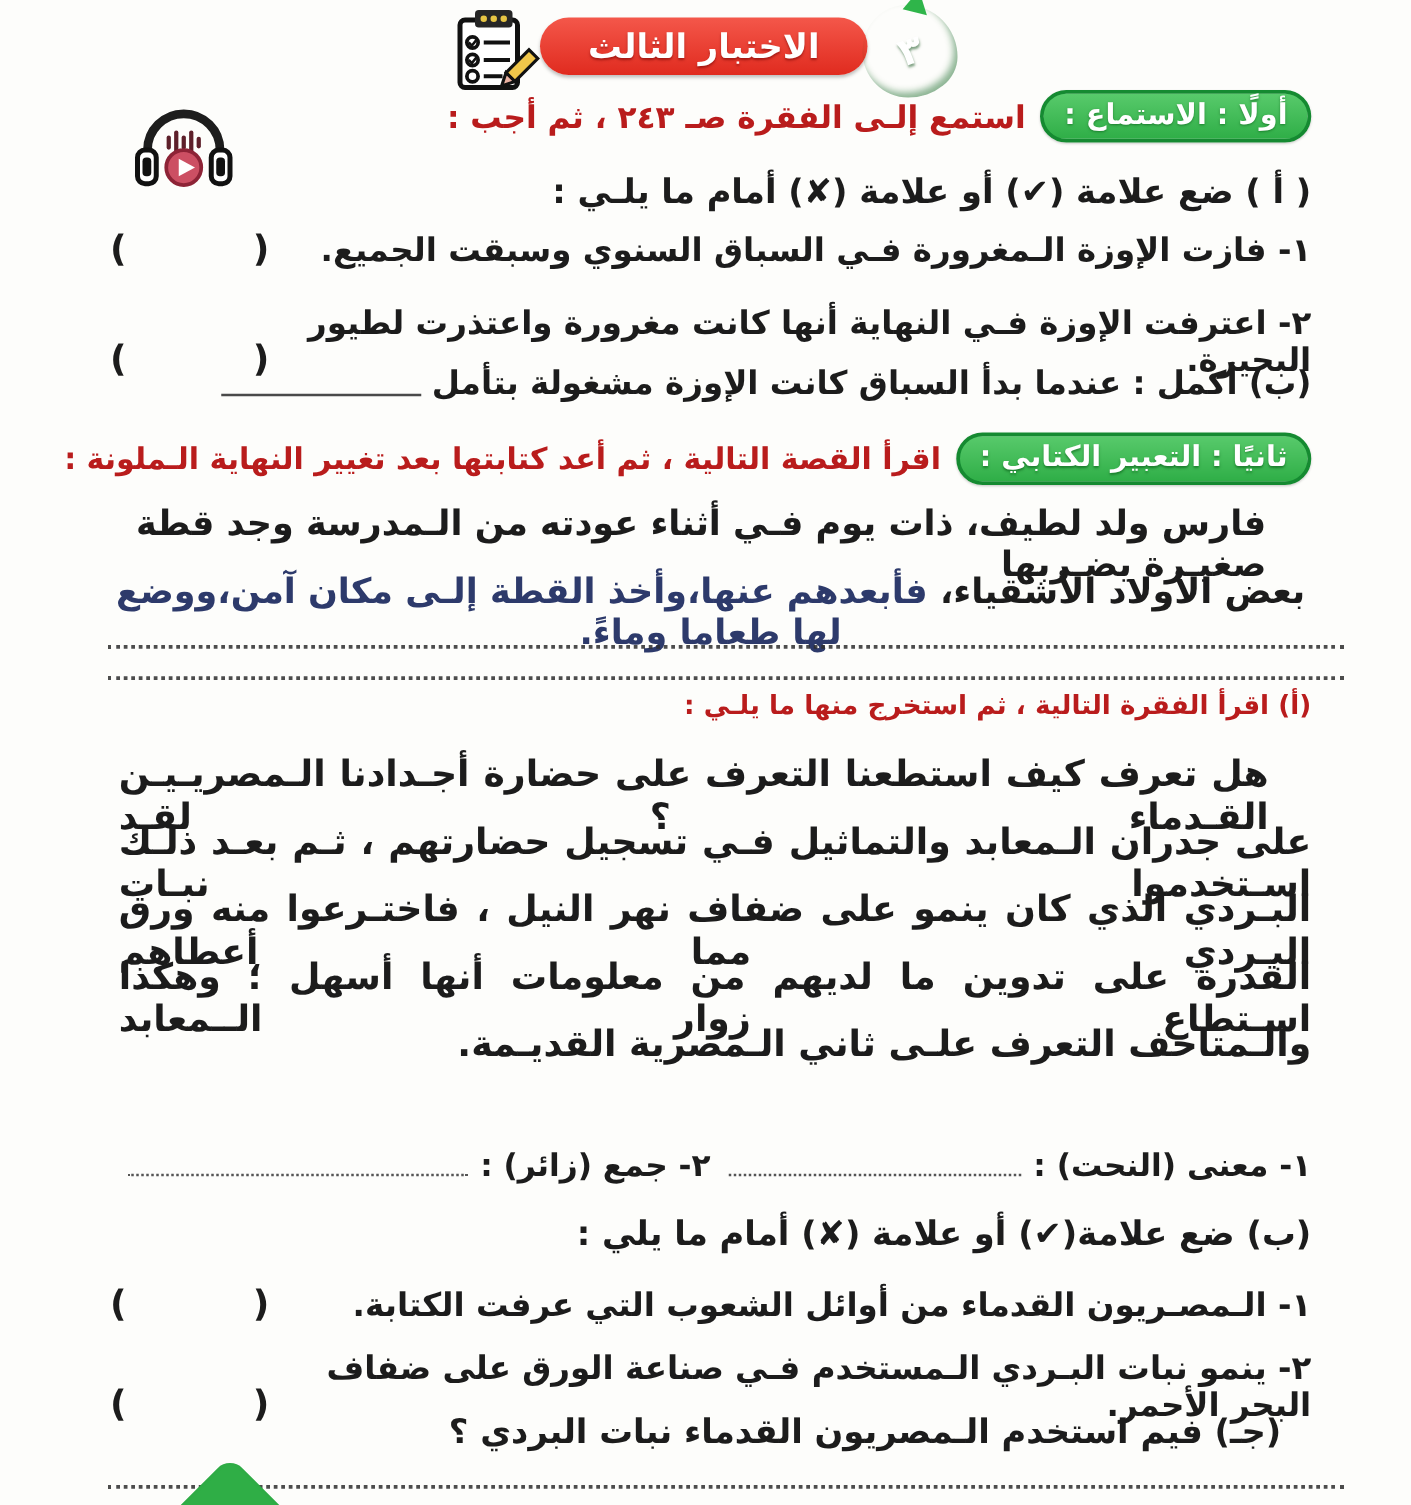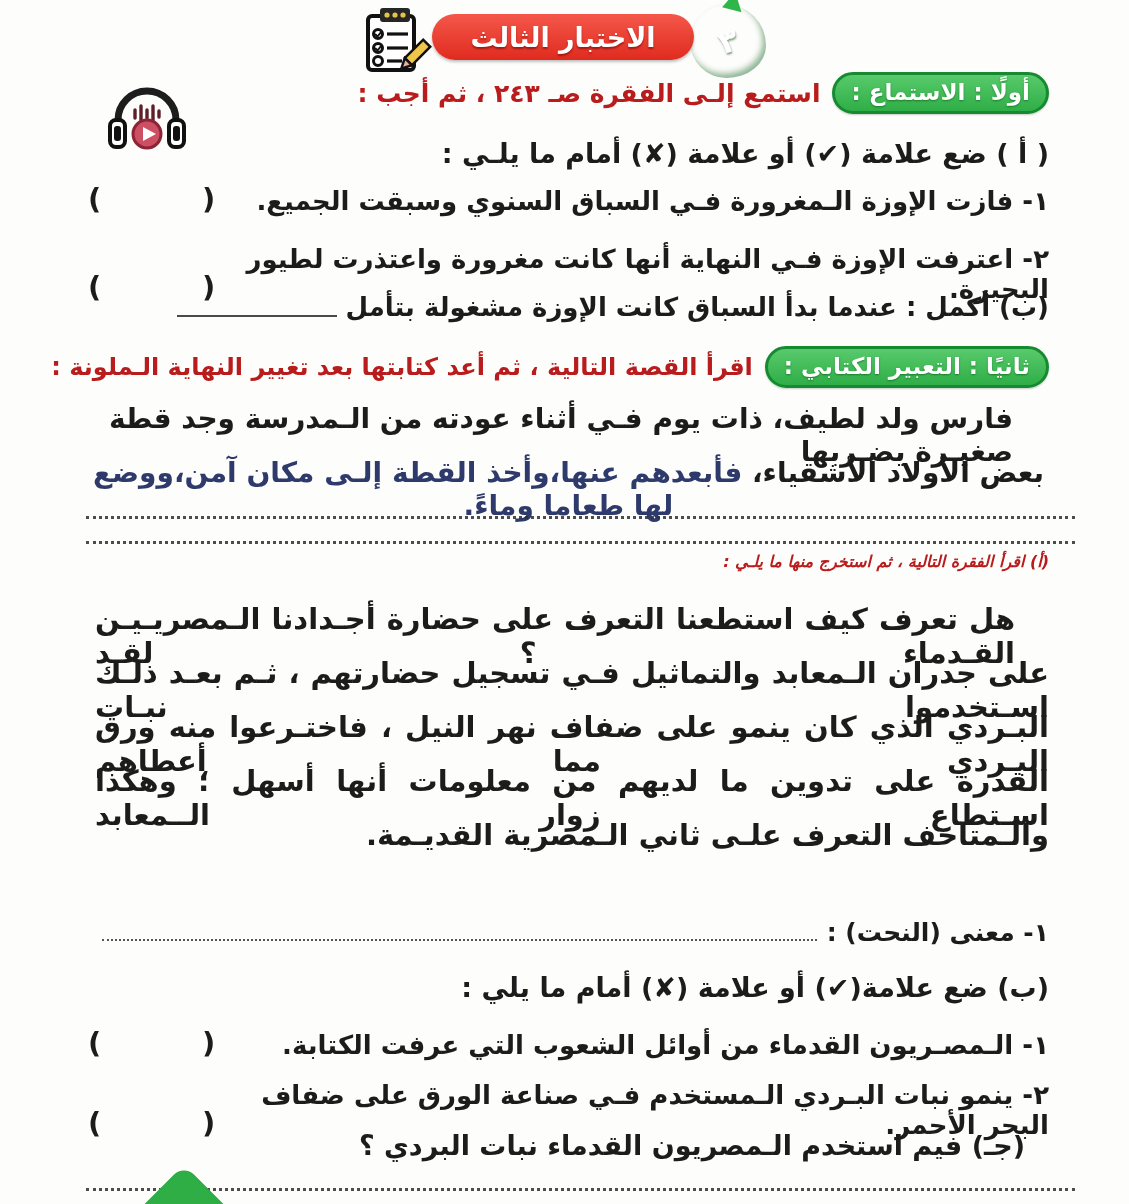--- a/index.html
+++ b/index.html
@@ -146,34 +146,38 @@
 
   <div class="line story" style="top:456px;text-align:center;">
     <span>بعض الأولاد الأشقياء،</span>
     <span class="navy">فأبعدهم عنها،وأخذ القطة إلـى مكان آمن،ووضع لها طعاما وماءً.</span>
   </div>
 
   <div class="dotline" style="top:516px;"></div>
   <div class="dotline" style="top:541px;"></div>
 
   <div class="sec-row" style="top:552px;">
-    <span class="red-instr" style="font-size:16px;font-style:italic;">(أ) اقرأ الفقرة التالية ، ثم استخرج منها ما يلـي :</span>
+    <span class="red-instr" style="font-size:21px;">(أ) اقرأ الفقرة التالية ، ثم استخرج منها ما يلـي :</span>
   </div>
 
   <div class="abs" style="top:602px;right:112px;left:95px;direction:rtl;">
     <div class="para-line" style="padding-right:34px;">هل تعرف كيف استطعنا التعرف على حضارة أجـدادنا الـمصريـيـن القـدماء ؟ لقـد</div>
     <div class="para-line">على جدران الـمعابد والتماثيل فـي تسجيل حضارتهم ، ثـم بعـد ذلـك اسـتخدموا نبـات</div>
     <div class="para-line">البـردي الذي كان ينمو على ضفاف نهر النيل ، فاختـرعوا منه ورق البـردي مما أعطاهم</div>
     <div class="para-line">القدرة على تدوين ما لديهم من معلومات أنها أسهل ؛ وهكذا اسـتطاع زوار الــمعابد</div>
     <div class="para-line short">والـمتاحف التعرف علـى ثاني الـمصرية القديـمة.</div>
   </div>
 
   <div class="line vocab" style="top:918px;font-size:25px;">
     <span class="vitem">
       <span>١- معنى (النحت) :</span>
+      <span class="dotblank"></span>
+    </span>
+    <span class="vitem">
+      <span>٢- جمع (زائر) :</span>
       <span class="dotblank"></span>
     </span>
   </div>
 
   <div class="line" style="top:972px;font-size:27px;">(ب) ضع علامة(✔) أو علامة (✘) أمام ما يلي :</div>
 
   <div class="line qline" style="top:1026px;">
     <span>١- الـمصـريون القدماء من أوائل الشعوب التي عرفت الكتابة.</span>
     <span class="parens">(         )</span>
   </div>

